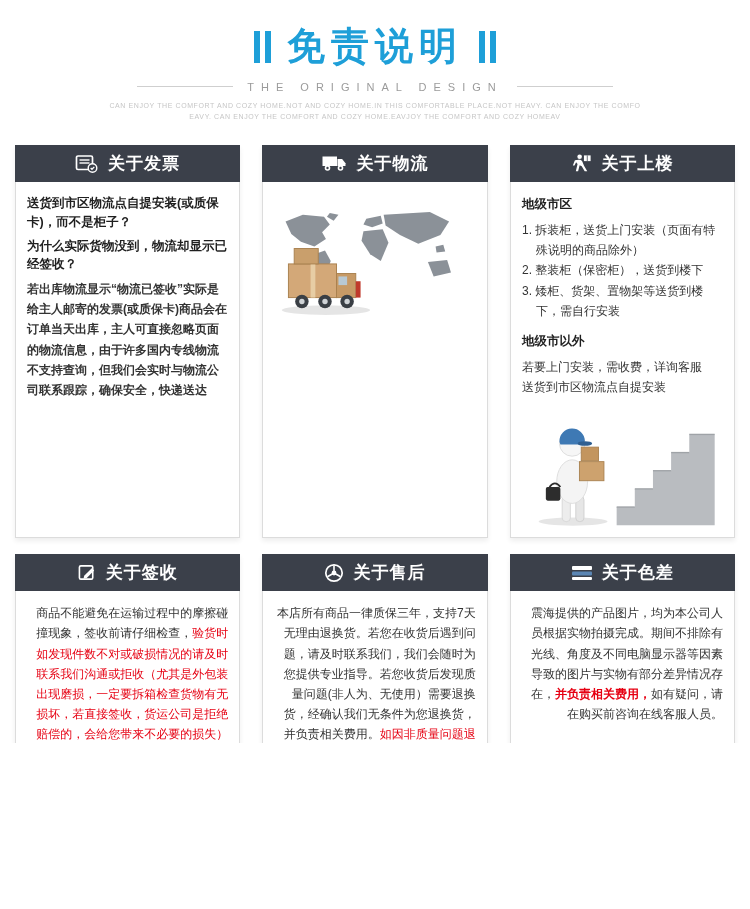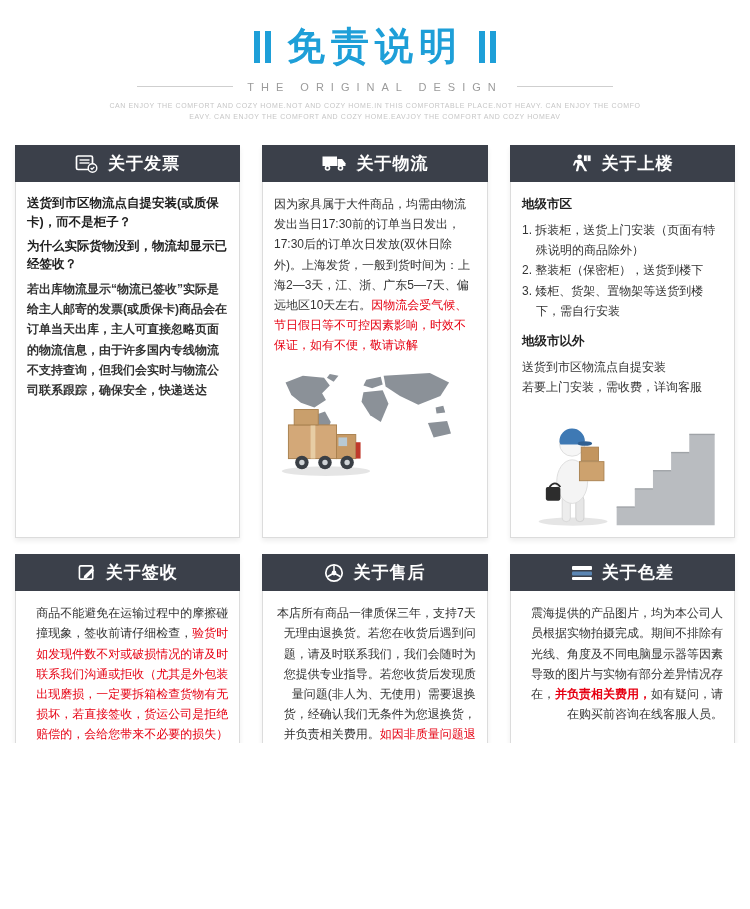--- a/index.html
+++ b/index.html
@@ -97,23 +97,20 @@
             <path d="M15.5 5h4.6l3.4 4.2V12h-8z" fill="#fff"></path>
             <circle cx="5.5" cy="14" r="2.8" fill="#fff"></circle>
               <circle cx="5.5" cy="14" r="1.2" fill="#3b404a"></circle>
             <circle cx="18.5" cy="14" r="2.8" fill="#fff"></circle>
               <circle cx="18.5" cy="14" r="1.2" fill="#3b404a"></circle>
           </svg>
         </span>
         <span class="card-title">关于物流</span>
       </div>
       <div class="card-body">
-        <div>
-          <span>因为家具属于大件商品，均需由物流发出当日17:30前的订单当日发出，17:30后的订单次日发放(双休日除外)。上海发货，一般到货时间为：上海2—3天，江、浙、广东5—7天、偏远地区10天左右。</span><span class="red">因物流会受气候、节日假日等不可控因素影响，时效不保证，如有不便，敬请谅解</span>
-        </div>
         <svg class="illus" width="202" height="112" viewBox="0 0 210 116">
           <g fill="#8b9198">
             <path d="M12 16 L30 9 L52 11 L58 19 L50 27 L54 34 L42 42 L28 37 L18 29 Z"></path>
             <path d="M58 7 L67 9 L62 15 L55 11 Z"></path>
             <path d="M42 50 L53 46 L59 57 L52 76 L44 64 Z"></path>
             <path d="M96 13 L111 10 L113 18 L102 22 L93 19 Z"></path>
             <path d="M93 26 L113 24 L119 38 L111 57 L100 50 L91 36 Z"></path>
             <path d="M114 9 L162 6 L182 16 L173 30 L150 39 L131 30 L116 20 Z"></path>
             <path d="M168 42 L176 40 L178 47 L169 48 Z"></path>
             <path d="M160 58 L180 56 L184 69 L166 73 Z"></path>
@@ -149,22 +146,22 @@
         </span>
         <span class="card-title">关于上楼</span>
       </div>
       <div class="card-body">
         <div class="subhead">地级市区</div>
         <div class="hang">1. 拆装柜，送货上门安装（页面有特殊说明的商品除外）</div>
         <div class="hang">2. 整装柜（保密柜），送货到楼下</div>
         <div class="hang">3. 矮柜、货架、置物架等送货到楼下，需自行安装</div>
         <div class="spacer-sm"></div>
         <div class="subhead">地级市以外</div>
+        <div>若要上门安装，需收费，详询客服</div>
         <div>送货到市区物流点自提安装</div>
-        <div>若要上门安装，需收费，详询客服</div>
         <svg class="illus" width="196" height="118" viewBox="0 0 210 130">
           <path d="M98 128 V108 H118 V88 H138 V68 H158 V48 H178 V28 H206 V128 Z" fill="#b9bcc0"></path>
           <g stroke="#9fa3a7" stroke-width="1.5">
             <line x1="98" y1="108" x2="118" y2="108"></line>
               <line x1="118" y1="88" x2="138" y2="88"></line>
             <line x1="138" y1="68" x2="158" y2="68"></line>
               <line x1="158" y1="48" x2="178" y2="48"></line>
             <line x1="178" y1="28" x2="206" y2="28"></line>
           </g>
           <ellipse cx="50" cy="124" rx="38" ry="4.5" fill="rgba(0,0,0,0.10)"></ellipse>

